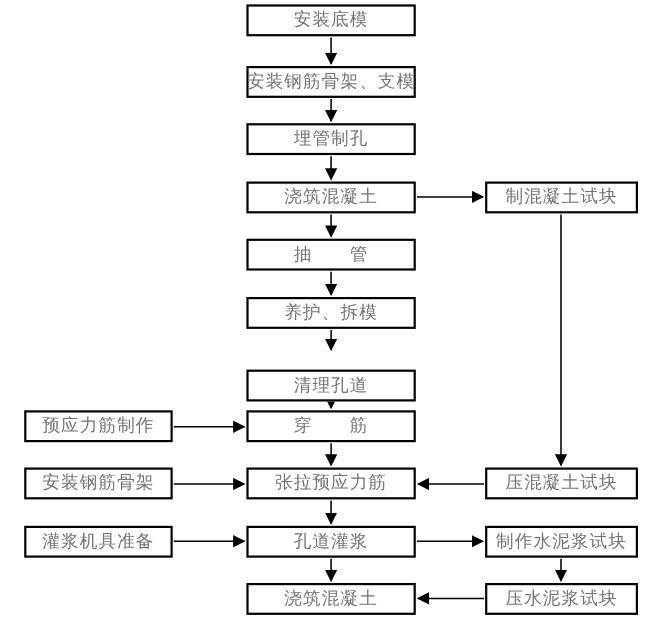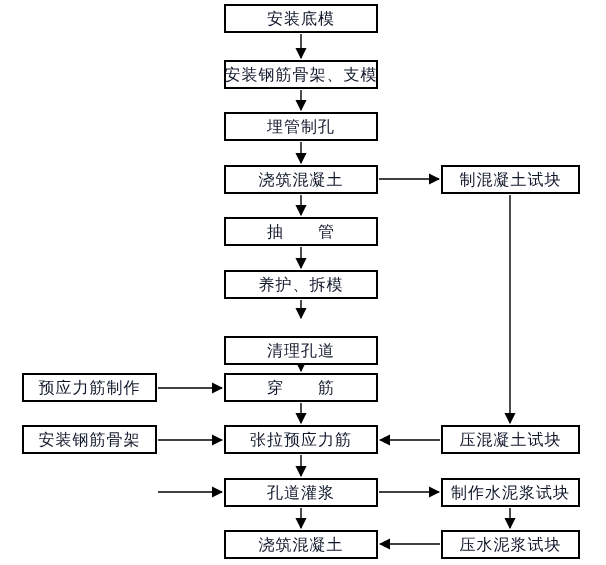--- a/index.html
+++ b/index.html
@@ -16,21 +16,21 @@
   }
   .node {
     position: absolute;
     box-sizing: border-box;
     border: 2px solid #000000;
     background: #ffffff;
     display: flex;
     align-items: center;
     justify-content: center;
     font-size: 16px;
-    color: #0f172a;
+    color: #737373;
     letter-spacing: 1px;
     white-space: nowrap;
     line-height: 1;
   }
   
   .col-c { left: 224px; width: 154px; height: 29px; }
   .n-c1  { top: 4px;   }
   .n-c2  { top: 60px;  }
   .n-c3  { top: 112px; }
   .n-c4  { top: 165px; }
@@ -104,19 +104,20 @@
   <div class="node col-c n-c5">抽　　管</div>
   <div class="node col-c n-c6">养护、拆模</div>
   <div class="node col-c n-c7">清理孔道</div>
   <div class="node col-c n-c8">穿　　筋</div>
   <div class="node col-c n-c9">张拉预应力筋</div>
   <div class="node col-c n-c10">孔道灌浆</div>
   <div class="node col-c n-c11">浇筑混凝土</div>
 
   <div class="node col-l n-l1">预应力筋制作</div>
   <div class="node col-l n-l2">安装钢筋骨架</div>
+  <div class="node col-l n-l3">灌浆机具准备</div>
 
   <div class="node col-r n-r1">制混凝土试块</div>
   <div class="node col-r n-r2">压混凝土试块</div>
   <div class="node col-r n-r3">制作水泥浆试块</div>
   <div class="node col-r n-r4">压水泥浆试块</div>
 
 </div>
 
 </body></html>

